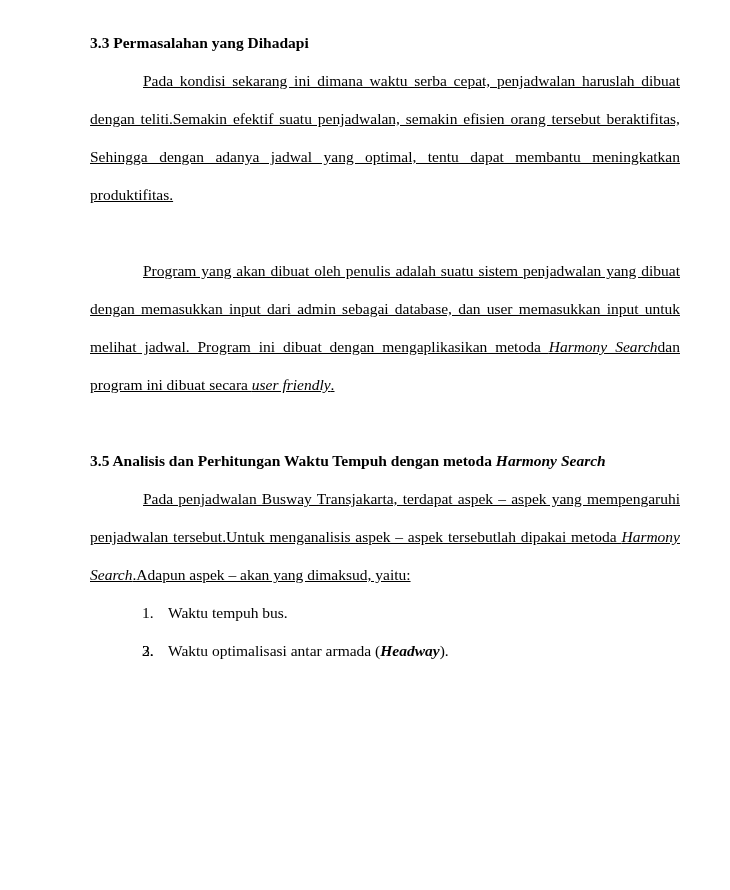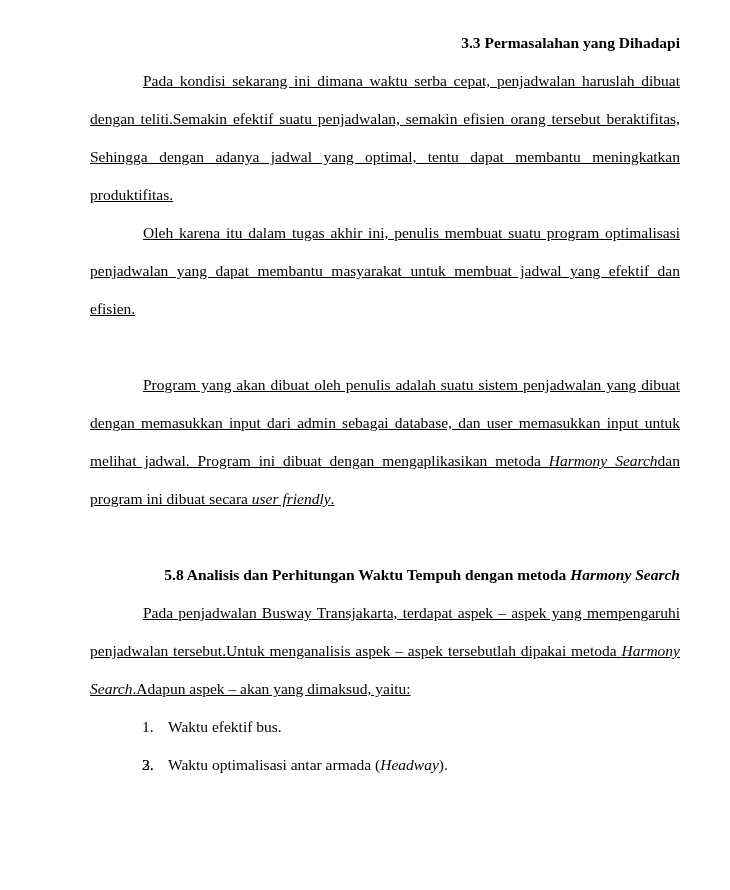--- a/index.html
+++ b/index.html
@@ -29,21 +29,21 @@
     top: 24px;
     width: 590px;
   }
 
   
   .heading {
     font-size: 15.5px;
     font-weight: bold;
     line-height: 38px;
     margin: 0;
-    text-align: right;
+    text-align: left;
     white-space: normal;
   }
   .heading .ital {
     font-style: italic;
     font-weight: bold;
   }
 
   
   .para {
     font-size: 15.5px;
@@ -75,47 +75,47 @@
   }
   .numlist li .num {
     position: absolute;
     left: 52px;
     top: 0;
     width: 22px;
     text-align: left;
   }
   .numlist li .ital {
     font-style: italic;
+    font-weight: bold;
   }
 </style>
 </head>
 <body>
 
 <div class="page">
   <div class="content">
 
     <h2 class="heading">3.3 Permasalahan yang Dihadapi</h2>
 
     <p class="para">Pada kondisi sekarang ini dimana waktu serba cepat, penjadwalan haruslah dibuat dengan teliti.Semakin efektif suatu penjadwalan, semakin efisien orang tersebut beraktifitas, Sehingga dengan adanya jadwal yang optimal, tentu dapat membantu meningkatkan produktifitas.</p>
 
-    <p class="para">Oleh karena itu dalam tugas akhir ini, penulis membuat suatu program optimalisasi penjadwalan yang dapat membantu masyarakat untuk membuat jadwal yang efektif dan efisien.</p>
 
     <div class="gap-md"></div>
 
 
     <p class="para"><span>Program yang akan dibuat oleh penulis adalah suatu sistem penjadwalan yang dibuat dengan memasukkan input dari admin sebagai database, dan user memasukkan input untuk melihat jadwal. Program ini dibuat dengan mengaplikasikan metoda </span><span class="ital">Harmony Search</span><span>dan program ini dibuat secara </span><span class="ital">user friendly</span><span>.</span></p>
 
     <div class="gap-md"></div>
 
-    <h2 class="heading"><span>5.8 Analisis dan Perhitungan Waktu Tempuh dengan metoda </span><span class="ital">Harmony Search</span></h2>
+    <h2 class="heading"><span>3.5 Analisis dan Perhitungan Waktu Tempuh dengan metoda </span><span class="ital">Harmony Search</span></h2>
 
     <p class="para"><span>Pada penjadwalan Busway Transjakarta, terdapat aspek – aspek yang mempengaruhi penjadwalan tersebut.Untuk menganalisis aspek – aspek tersebutlah dipakai metoda </span><span class="ital">Harmony Search</span><span>.Adapun aspek – akan yang dimaksud, yaitu:</span></p>
 
     <ol class="numlist">
-      <li><span class="num">1.</span><span>Waktu efektif bus.</span></li>
+      <li><span class="num">1.</span><span>Waktu tempuh bus.</span></li>
 
       <li><span class="num">2.</span></li>
 
       <li><span class="num">3.</span><span>Waktu optimalisasi antar armada (</span><span class="ital">Headway</span><span>).</span></li>
     </ol>
 
   </div>
 </div>
 
 </body></html>

